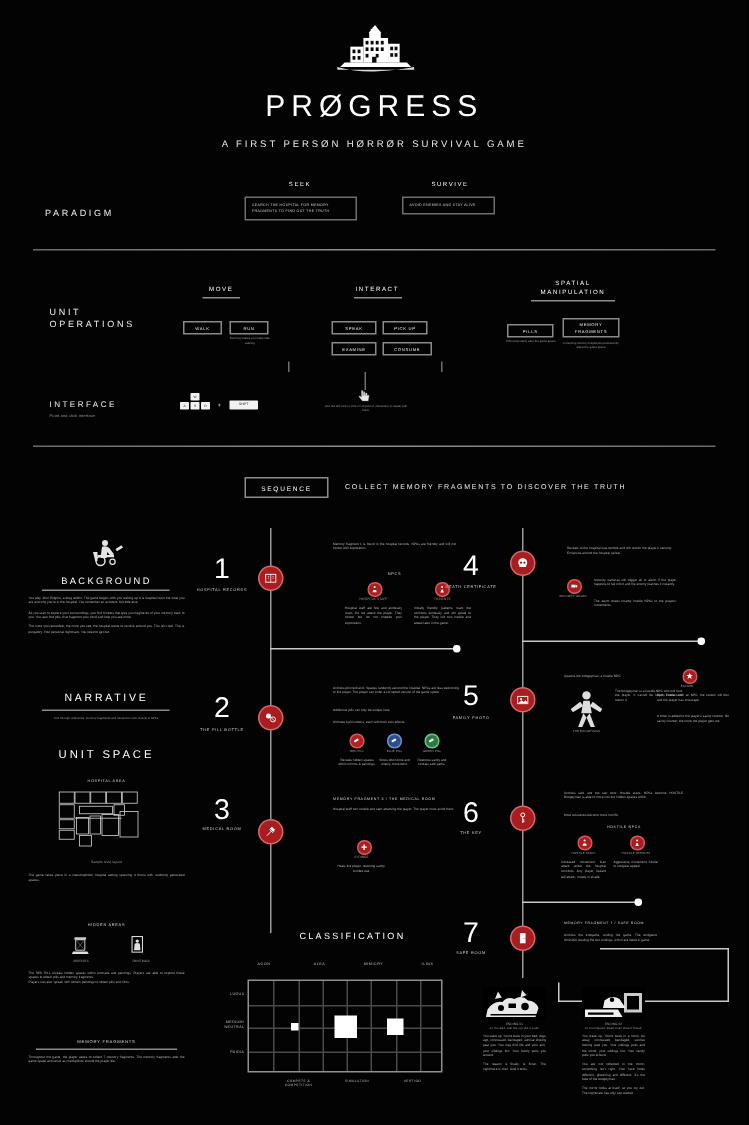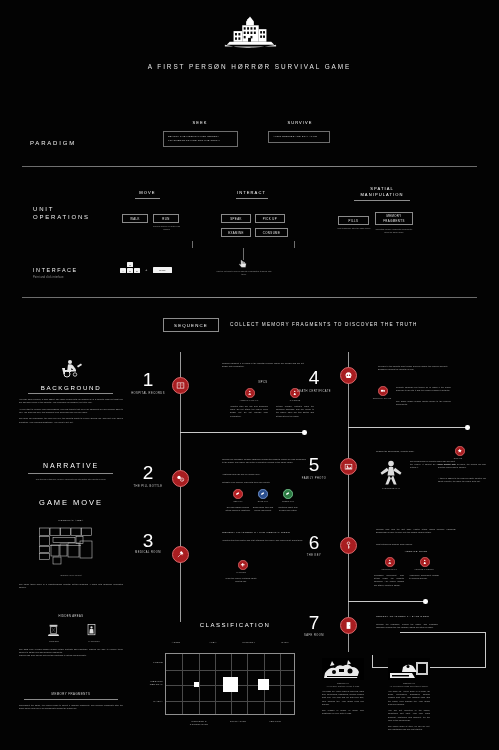--- a/index.html
+++ b/index.html
@@ -187,20 +187,21 @@
         <rect x="81" y="43" width="4" height="5"></rect>
           <rect x="87" y="43" width="4" height="5"></rect>
         <rect x="29" y="38" width="4" height="5"></rect>
           <rect x="36" y="38" width="4" height="5"></rect>
         <rect x="29" y="47" width="4" height="5"></rect>
           <rect x="36" y="47" width="4" height="5"></rect>
         <rect x="56" y="48" width="6" height="8"></rect>
       </g>
     </svg>
     <div class="title tracked">
+      <div>PRØGRESS</div>
     </div>
     <div class="subtitle">A FIRST PERSØN HØRRØR SURVIVAL GAME</div>
   </div>
 
   <div class="sec-label" style="left:30px; top:140px;">PARADIGM</div>
 
   <div class="para-head" style="left:165px; top:120px; width:70px; text-align:center;">SEEK</div>
   <div class="para-box" style="left:163px; top:131px; width:75px;">SEARCH THE HOSPITAL FOR MEMORY FRAGMENTS TO FIND OUT THE TRUTH</div>
 
   <div class="para-head" style="left:265px; top:120px; width:70px; text-align:center;">SURVIVE</div>
@@ -295,21 +296,21 @@
   <div class="col-body micro" style="left:19px; top:398px;">
     <p>You play John Pillgrim, a drug addict. The game begins with you waking up in a hospital room but what you are and why you're in the hospital. You remember an accident, but little else.</p>
     <p>As you start to explore your surroundings, you find trinkets that give you fragments of your memory back to you. You also find pills, that fragment your mind and help you see more.</p>
     <p>The more you remember, the more you see, the hospital wants to revolve around you. This isn't real. This is purgatory. Your personal nightmare. You need to get out.</p>
   </div>
 
   <div class="col-head" style="left:15px; top:462px; font-size:7px;">NARRATIVE</div>
   <div class="col-rule" style="left:28px; top:473px; width:85px;"></div>
   <div class="nano" style="position:absolute; left:22px; top:478px; width:98px;">Told through cutscenes, memory fragments and interaction with objects &amp; NPCs.</div>
 
-  <div class="col-head" style="left:15px; top:498px; font-size:7.5px;">GAME MOVE</div>
+  <div class="col-head" style="left:15px; top:498px; font-size:7.5px;">UNIT SPACE</div>
 
   <div class="cap" style="position:absolute; left:36px; top:519px; width:70px; font-size:2.5px;">HOSPITAL AREA</div>
   <svg style="position:absolute; left:38px; top:525px; width:66px; height:45px;" viewBox="0 0 132 90">
     <g fill="none" stroke="#cfcfcf" stroke-width="1.1">
       <rect x="3" y="6" width="20" height="15"></rect>
         <rect x="24" y="6" width="20" height="15"></rect>
       <rect x="45" y="6" width="20" height="15"></rect>
         <rect x="66" y="6" width="20" height="15"></rect>
       <rect x="87" y="6" width="20" height="15"></rect>
       <rect x="3" y="23" width="20" height="18"></rect>

